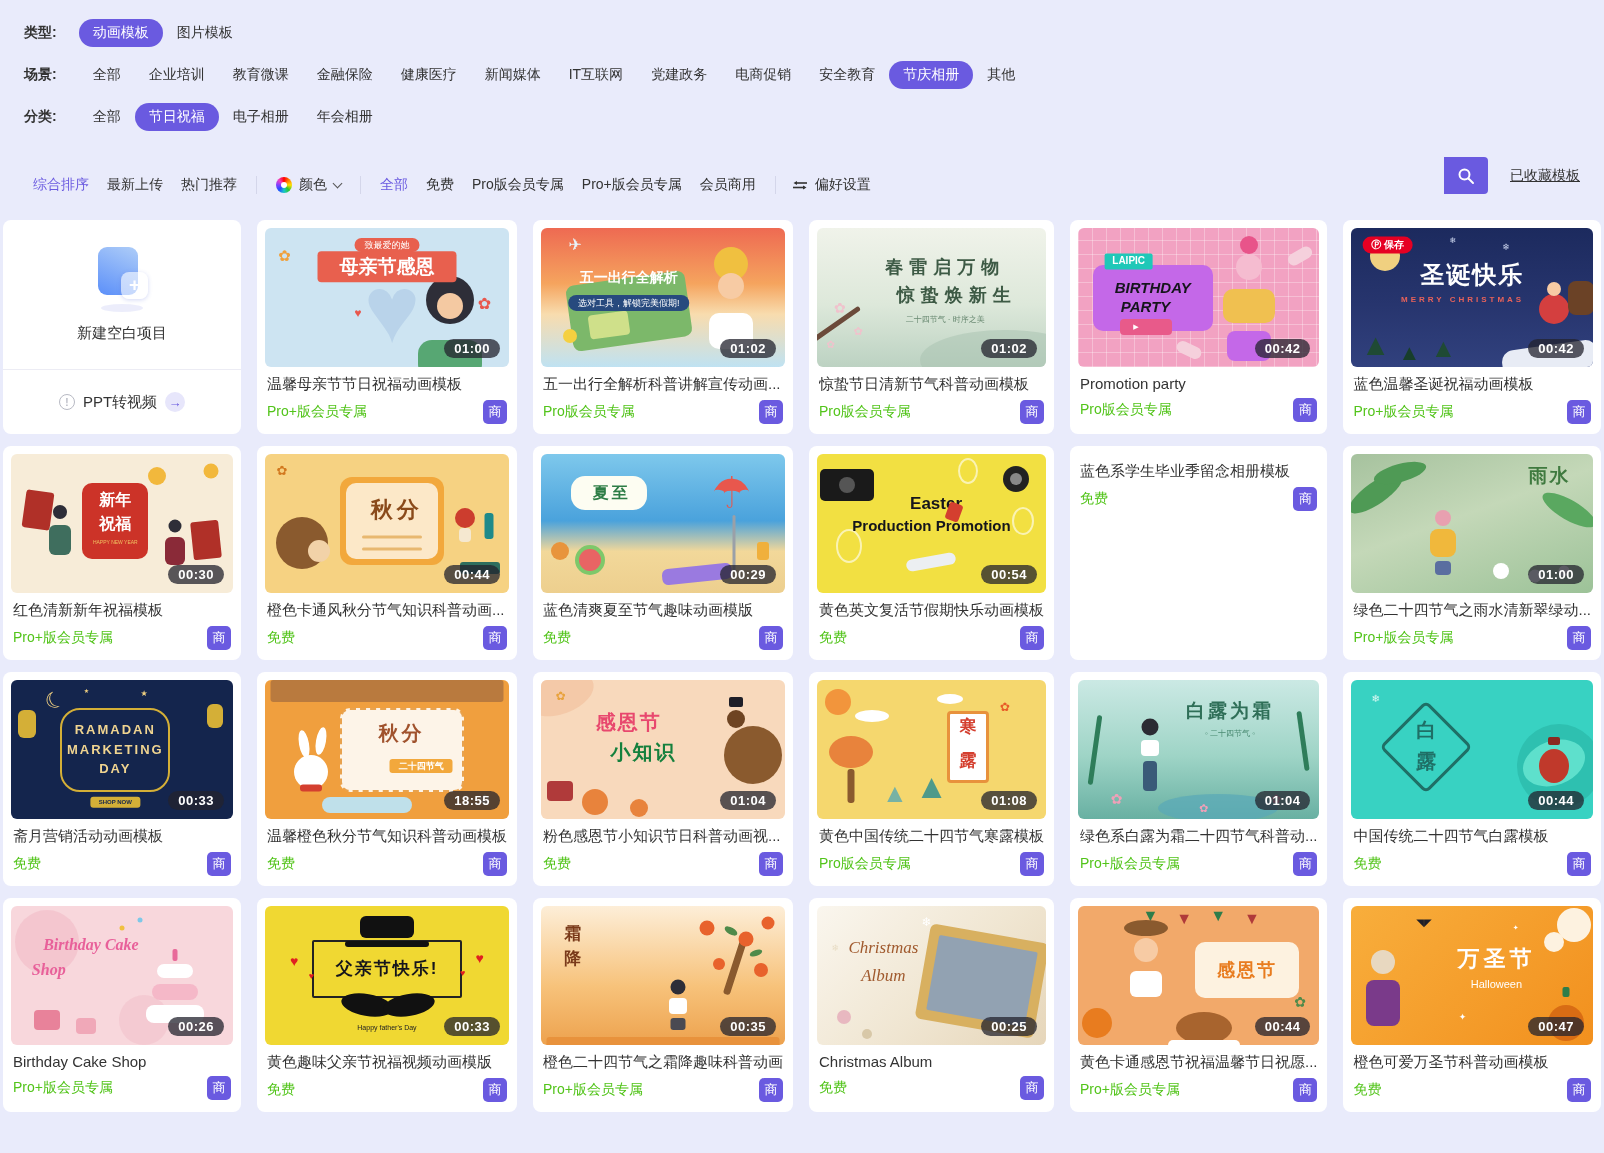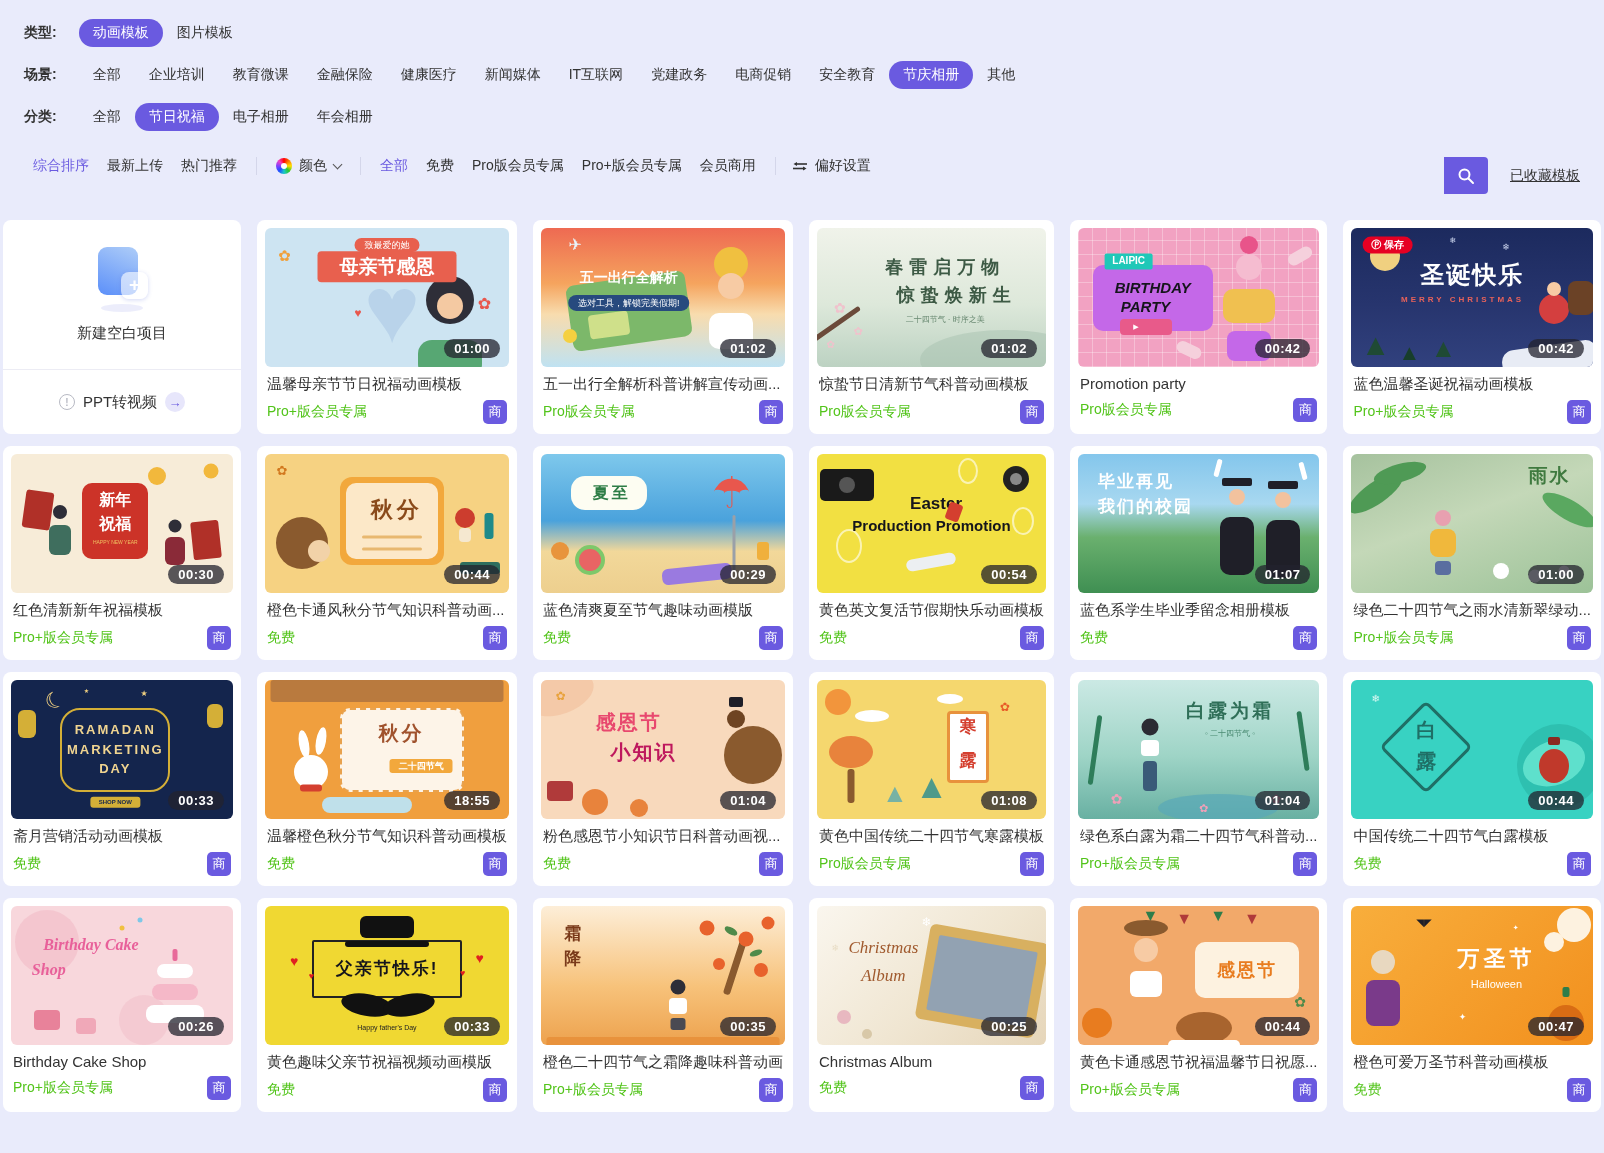--- a/index.html
+++ b/index.html
@@ -11,21 +11,21 @@
     font-family:"Liberation Sans","DejaVu Sans",sans-serif;
     color:#333;font-size:14px;
   }
   
   .filters{padding:18px 24px 0 24px;}
   .frow{display:flex;align-items:center;margin-bottom:13px;height:29px;}
   .flabel{font-weight:700;margin-right:22px;color:#333;flex:0 0 auto;}
   .fopt{padding:5px 14px;border-radius:999px;cursor:pointer;color:#333;white-space:nowrap;}
   .fopt.sel{background:var(--accent);color:#fff;}
   
-  .toolbar{margin:26px 24px 0 24px;display:flex;align-items:flex-start;justify-content:space-between;}
+  .toolbar{margin:26px 24px 0 24px;display:flex;align-items:flex-end;justify-content:space-between;}
   .tb-left{display:flex;align-items:center;}
   .tb-item{padding:0 9px;cursor:pointer;white-space:nowrap;}
   .tb-item.active{color:var(--accent);}
   .vdiv{width:1px;height:18px;background:#d4d6ea;margin:0 10px;}
   .color-chip{display:flex;align-items:center;padding:0 9px;cursor:pointer;}
   .wheel{width:16px;height:16px;border-radius:50%;position:relative;margin-right:7px;
     background:conic-gradient(#f00,#ff8000,#ffe000,#2ec82e,#18c8c8,#2050ff,#8040ff,#f040c0,#f00);}
   .wheel i{position:absolute;left:5px;top:5px;width:6px;height:6px;border-radius:50%;background:#fff;}
   .caret{width:7px;height:7px;border-right:1.6px solid #555;border-bottom:1.6px solid #555;
     transform:rotate(45deg);margin:-4px 0 0 7px;display:inline-block;}
@@ -342,33 +342,20 @@
           <div class="ly" style="left: 50%; top: 78%; transform: translate(-50%, -50%) rotate(-10deg); width: 50px; height: 12px; background: rgb(236, 239, 242); border-radius: 6px;"></div>
           <span class="dur">00:54</span>
         </div>
         <div class="ctitle">黄色英文复活节假期快乐动画模板</div>
         <div class="cbot">
           <span class="tier">免费</span>
           <span class="combadge">商</span>
         </div>
       </div>
       <div class="card">
-        <div class="thumb" style="background: linear-gradient(rgb(132, 198, 236) 0%, rgb(168, 216, 240) 36%, rgb(106, 176, 110) 60%, rgb(63, 143, 82) 100%);">
-          <div class="ly" style="left: 24%; top: 20%; transform: translate(-50%, -50%); color: rgb(255, 255, 255); font-size: 17px; font-weight: 700; letter-spacing: 2px;">毕业再见</div>
-          <div class="ly" style="left: 28%; top: 38%; transform: translate(-50%, -50%); color: rgb(255, 255, 255); font-size: 17px; font-weight: 700; letter-spacing: 2px;">我们的校园</div>
-          <div class="ly" style="left: 58%; top: 10%; transform: translate(-50%, -50%) rotate(15deg); width: 5px; height: 18px; background: rgb(255, 255, 255); border-radius: 2px;"></div>
-          <div class="ly" style="left: 93%; top: 12%; transform: translate(-50%, -50%) rotate(-15deg); width: 5px; height: 18px; background: rgb(255, 255, 255); border-radius: 2px;"></div>
-          <div class="ly" style="left: 66%; top: 20%; transform: translate(-50%, -50%); width: 30px; height: 8px; background: rgb(31, 31, 40); border-radius: 2px;"></div>
-          <div class="ly" style="left: 66%; top: 31%; transform: translate(-50%, -50%); width: 16px; height: 16px; background: rgb(242, 194, 158); border-radius: 50%;"></div>
-          <div class="ly" style="left: 66%; top: 66%; transform: translate(-50%, -50%); width: 34px; height: 58px; background: rgb(31, 31, 40); border-radius: 10px;"></div>
-          <div class="ly" style="left: 85%; top: 22%; transform: translate(-50%, -50%); width: 30px; height: 8px; background: rgb(31, 31, 40); border-radius: 2px;"></div>
-          <div class="ly" style="left: 85%; top: 33%; transform: translate(-50%, -50%); width: 16px; height: 16px; background: rgb(242, 194, 158); border-radius: 50%;"></div>
-          <div class="ly" style="left: 85%; top: 68%; transform: translate(-50%, -50%); width: 34px; height: 58px; background: rgb(31, 31, 40); border-radius: 10px;"></div>
-          <span class="dur">01:07</span>
-        </div>
         <div class="ctitle">蓝色系学生毕业季留念相册模板</div>
         <div class="cbot">
           <span class="tier">免费</span>
           <span class="combadge">商</span>
         </div>
       </div>
       <div class="card">
         <div class="thumb" style="background: linear-gradient(160deg, rgb(166, 194, 158) 0%, rgb(196, 216, 184) 45%, rgb(156, 194, 152) 100%);">
           <div class="ly" style="left: 10%; top: 28%; transform: translate(-50%, -50%) rotate(-35deg); width: 64px; height: 22px; background: rgb(79, 154, 85); border-radius: 50%;"></div>
           <div class="ly" style="left: 20%; top: 14%; transform: translate(-50%, -50%) rotate(-15deg); width: 54px; height: 18px; background: rgb(79, 154, 85); border-radius: 50%;"></div>
@@ -425,21 +412,21 @@
         <div class="ctitle">温馨橙色秋分节气知识科普动画模板</div>
         <div class="cbot">
           <span class="tier">免费</span>
           <span class="combadge">商</span>
         </div>
       </div>
       <div class="card">
         <div class="thumb" style="background: rgb(248, 217, 188);">
           <div class="ly" style="left: 8%; top: 10%; transform: translate(-50%, -50%) rotate(-20deg); opacity: 0.7; width: 70px; height: 40px; background: rgb(242, 194, 160); border-radius: 50%;"></div>
           <div class="ly" style="left: 36%; top: 30%; transform: translate(-50%, -50%); color: rgb(232, 72, 110); font-size: 20px; font-weight: 700; letter-spacing: 2px;">感恩节</div>
-          <div class="ly" style="left: 42%; top: 52%; transform: translate(-50%, -50%); color: #be185d; font-size: 20px; font-weight: 700; letter-spacing: 2px;">小知识</div>
+          <div class="ly" style="left: 42%; top: 52%; transform: translate(-50%, -50%); color: #15803d; font-size: 20px; font-weight: 700; letter-spacing: 2px;">小知识</div>
           <div class="ly" style="left: 87%; top: 54%; transform: translate(-50%, -50%); width: 58px; height: 58px; background: rgb(138, 90, 46); border-radius: 50%;"></div>
           <div class="ly" style="left: 80%; top: 28%; transform: translate(-50%, -50%); width: 18px; height: 18px; background: rgb(110, 68, 34); border-radius: 50%;"></div>
           <div class="ly" style="left: 80%; top: 16%; transform: translate(-50%, -50%); width: 14px; height: 10px; background: rgb(31, 31, 40); border-radius: 2px;"></div>
           <div class="ly" style="left: 22%; top: 88%; transform: translate(-50%, -50%); width: 26px; height: 26px; background: rgb(232, 131, 60); border-radius: 50%;"></div>
           <div class="ly" style="left: 40%; top: 92%; transform: translate(-50%, -50%); width: 18px; height: 18px; background: rgb(232, 131, 60); border-radius: 50%;"></div>
           <div class="ly" style="left: 8%; top: 80%; transform: translate(-50%, -50%); width: 26px; height: 20px; background: rgb(176, 58, 58); border-radius: 4px;"></div>
           <div class="ly" style="left: 8%; top: 12%; transform: translate(-50%, -50%); color: rgb(232, 162, 60); font-size: 12px;">✿</div>
           <span class="dur">01:04</span>
         </div>
         <div class="ctitle">粉色感恩节小知识节日科普动画视...</div>

